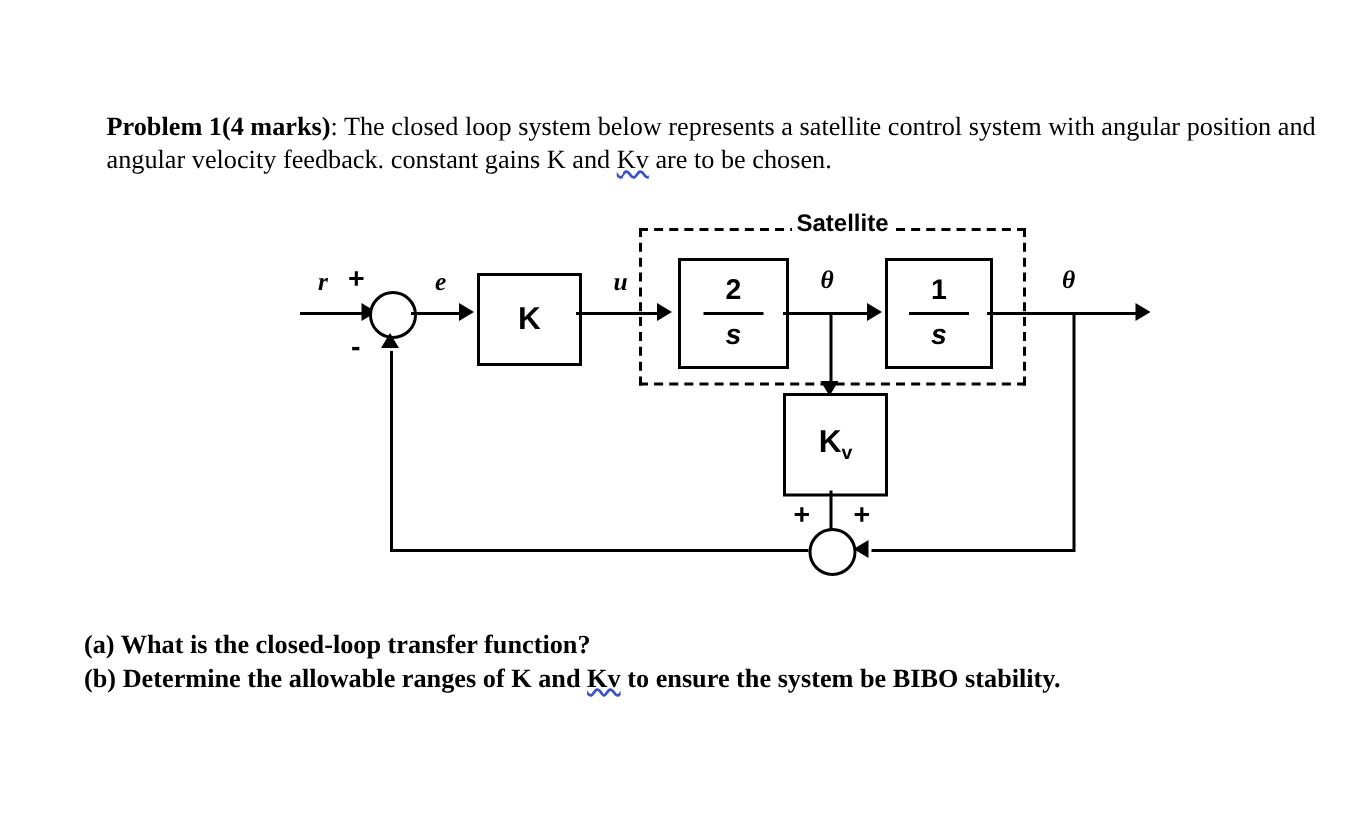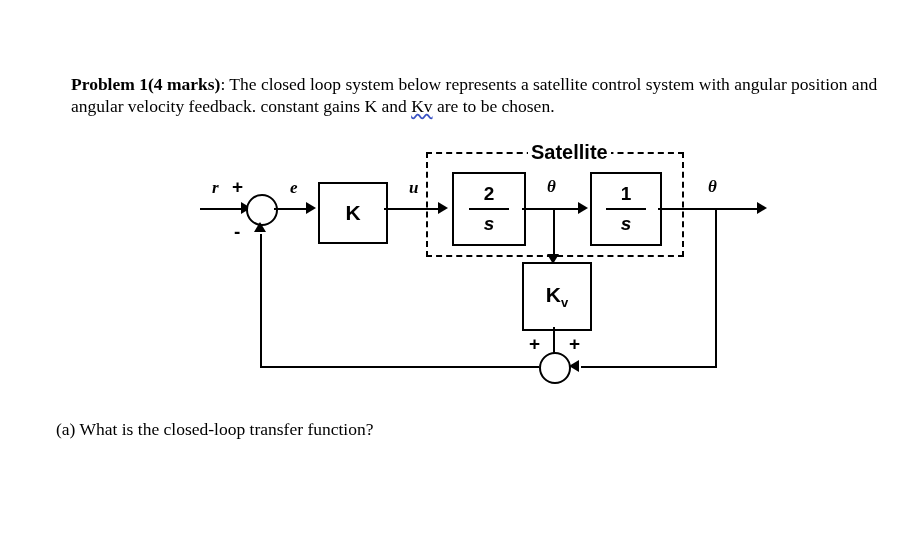--- a/index.html
+++ b/index.html
@@ -13,21 +13,21 @@
   
   .problem-head{
     position:absolute;left:56px;top:73px;width:856px;
     font-size:17.5px;line-height:22px;text-align:left;margin-left:15px;
   }
   .problem-head b{font-weight:bold;}
   .questions{
     position:absolute;left:56px;top:418px;width:856px;
     font-size:17.5px;line-height:22.5px;
   }
-  .ql{display:block;white-space:pre-wrap;}
+  .ql{display:block;white-space:pre-wrap;font-weight:bold;}
   .sp{
     text-decoration:underline wavy #3a53c4;
     text-decoration-skip-ink:none;
   }
 
   
   .diagram{position:absolute;left:0;top:130px;width:913px;height:270px;}
   .blk{
     position:absolute;border:2.5px solid #000;background:#fff;
     display:flex;align-items:center;justify-content:center;
@@ -45,21 +45,21 @@
   .lbl{
     position:absolute;font-family:"Liberation Serif",serif;
     font-style:italic;font-weight:bold;font-size:17px;
   }
   .sign{
     position:absolute;font-family:"Liberation Sans",sans-serif;
     font-weight:bold;font-size:19px;line-height:1;
   }
   .satlbl{
     position:absolute;font-family:"Liberation Sans",sans-serif;
-    font-weight:bold;font-size:20px;background:#fff;padding:0 3px;
+    font-weight:bold;font-size:16px;background:#fff;padding:0 3px;
   }
   
   .arr{position:absolute;width:0;height:0;}
   .arr-r{border-left:10px solid #000;border-top:6px solid transparent;border-bottom:6px solid transparent;}
   .arr-d{border-top:10px solid #000;border-left:6px solid transparent;border-right:6px solid transparent;}
   .arr-u{border-bottom:10px solid #000;border-left:6px solid transparent;border-right:6px solid transparent;}
   .arr-l{border-right:10px solid #000;border-top:6px solid transparent;border-bottom:6px solid transparent;}
 
   
   .frac{
@@ -148,15 +148,16 @@
     <div class="arr arr-l" style="left:569px;top:230px;"></div>
 
     <div class="hline" style="left:260px;top:236px;width:279px;"></div>
     <div class="vline" style="left:260px;top:104px;height:134px;"></div>
     <div class="arr arr-u" style="left:254px;top:92px;"></div>
 
   </div>
 
   <div class="questions">
     <span class="ql"><span>(a) What is the closed-loop transfer function?</span><span class="sp"></span><span></span></span>
+    <span class="ql"><span>(b) Determine the allowable ranges of K and </span><span class="sp">Kv</span><span> to ensure the system be BIBO stability.</span></span>
   </div>
 
 </div>
 
 </body></html>

